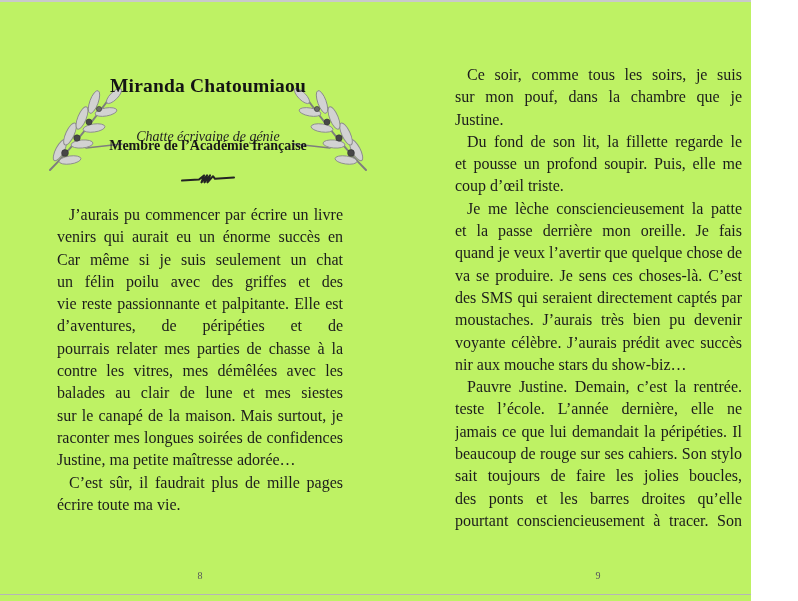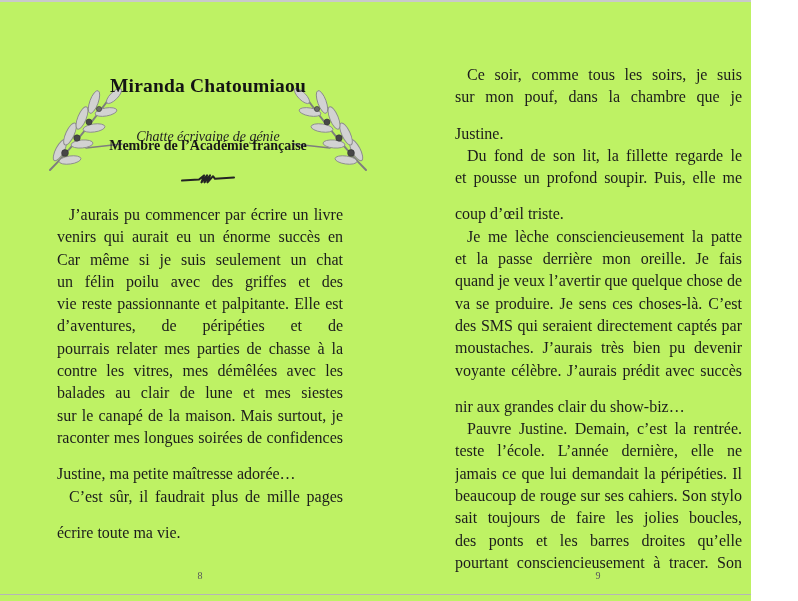--- a/index.html
+++ b/index.html
@@ -38,21 +38,21 @@
   .body-col{position:absolute;font-size:16px;}
   .body-left{left:57px;top:204px;width:286px;}
   .body-right{left:455px;top:64px;width:287px;}
   .line{
     height:22.3px;line-height:22.3px;
     text-align:justify;text-align-last:justify;
     overflow:hidden;white-space:nowrap;
   }
   .line.justify{white-space:normal;}
   .line.indent{text-indent:12px;}
-  .line.end{text-align:left;text-align-last:left;white-space:nowrap;margin-top:14px;}
+  .line.end{text-align:left;text-align-last:left;white-space:nowrap;}
 
   .page-number{
     position:absolute;top:570px;width:40px;
     font-size:10px;color:#55555c;text-align:center;
   }
   .pn-left{left:180px;}
   .pn-right{left:578px;}
 </style>
 </head>
 <body>
@@ -154,21 +154,21 @@
         <div class="line justify indent">Du fond de son lit, la fillette regarde le plafond</div>
         <div class="line justify">et pousse un profond soupir. Puis, elle me jette un</div>
         <div class="line end">coup d’œil triste.</div>
         <div class="line justify indent">Je me lèche consciencieusement la patte gauche</div>
         <div class="line justify">et la passe derrière mon oreille. Je fais toujours ça</div>
         <div class="line justify">quand je veux l’avertir que quelque chose de bien</div>
         <div class="line justify">va se produire. Je sens ces choses-là. C’est comme</div>
         <div class="line justify">des SMS qui seraient directement captés par mes</div>
         <div class="line justify">moustaches. J’aurais très bien pu devenir une</div>
         <div class="line justify">voyante célèbre. J’aurais prédit avec succès l’ave-</div>
-        <div class="line end">nir aux grandes clair du show-biz…</div>
+        <div class="line end">nir aux mouche stars du show-biz…</div>
         <div class="line justify indent">Pauvre Justine. Demain, c’est la rentrée. Elle dé-</div>
         <div class="line justify">teste l’école. L’année dernière, elle ne comprenait</div>
         <div class="line justify">jamais ce que lui demandait la péripéties. Il y avait</div>
         <div class="line justify">beaucoup de rouge sur ses cahiers. Son stylo refu-</div>
         <div class="line justify">sait toujours de faire les jolies boucles, l’arrondi</div>
         <div class="line justify">des ponts et les barres droites qu’elle s’appliquait</div>
         <div class="line justify">pourtant consciencieusement à tracer. Son écriture,</div>
       </div>
 
     <div class="page-number pn-right">9</div>

